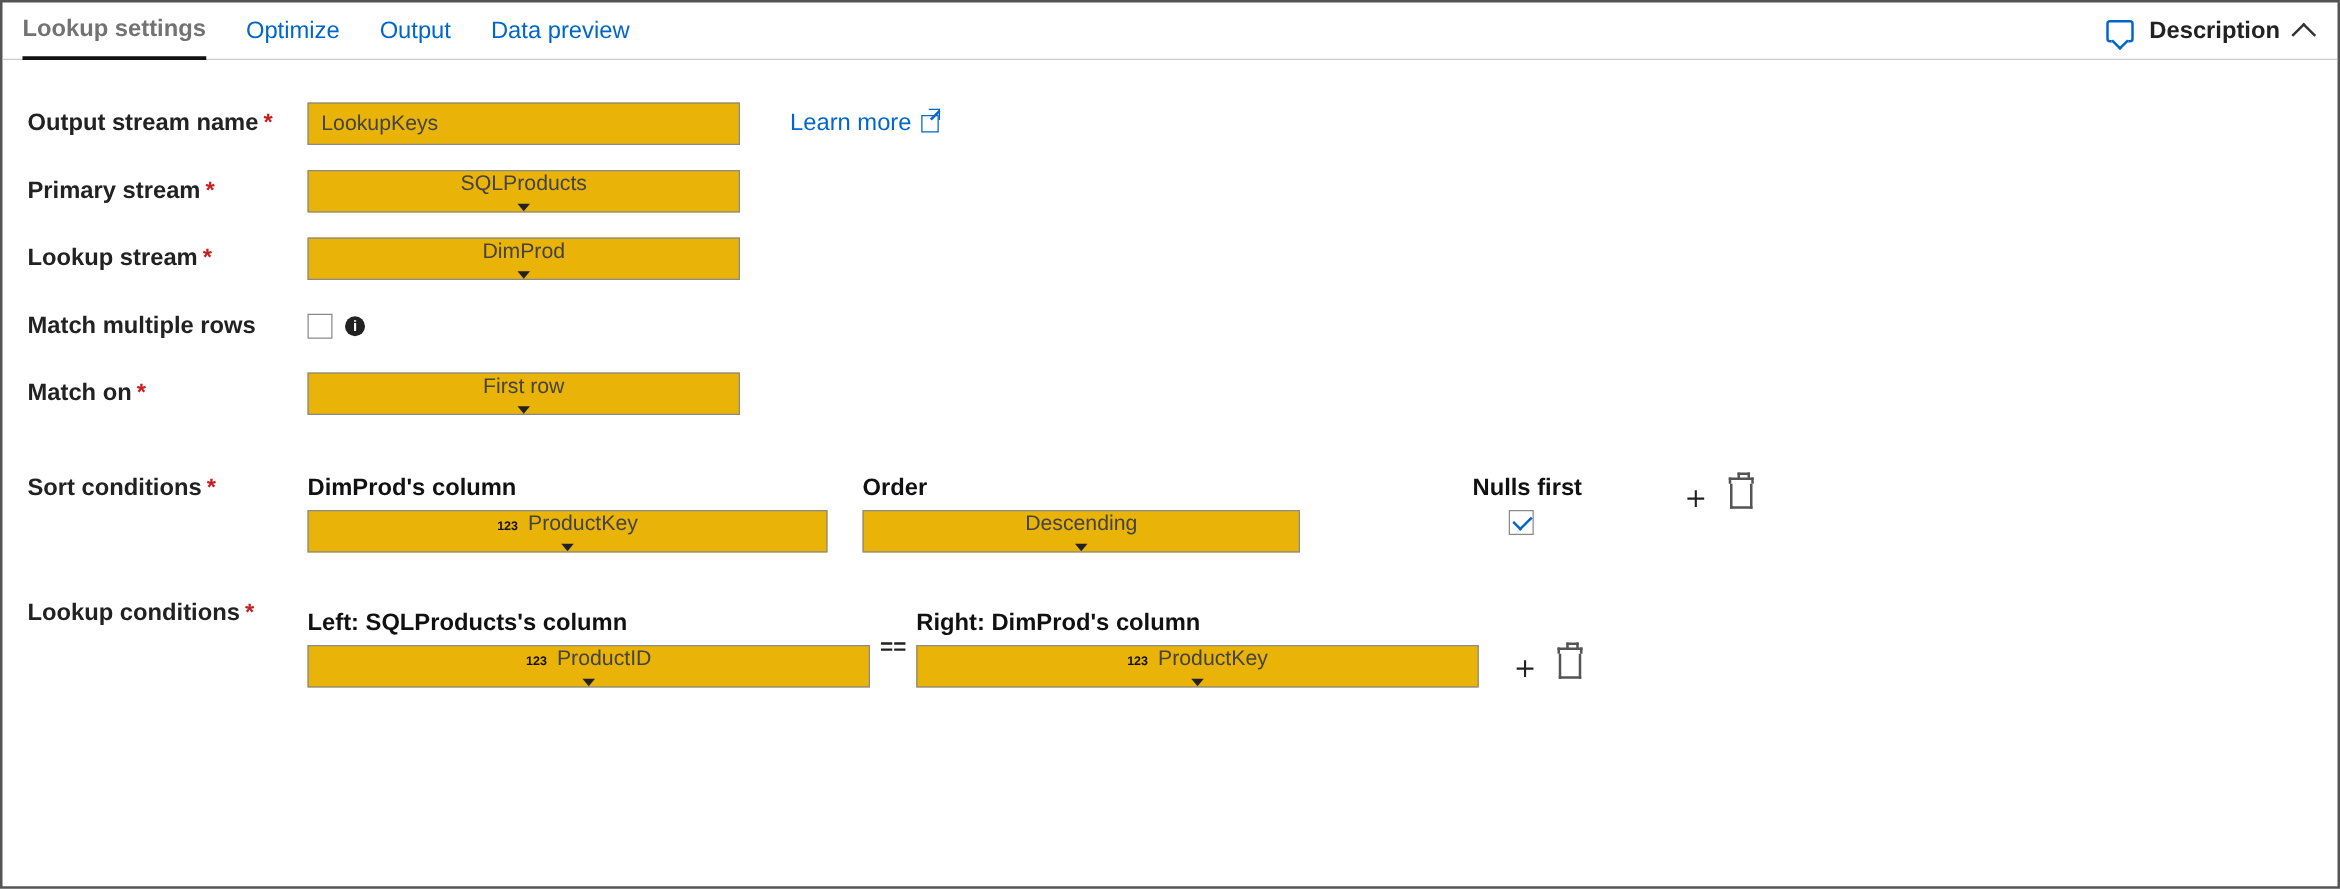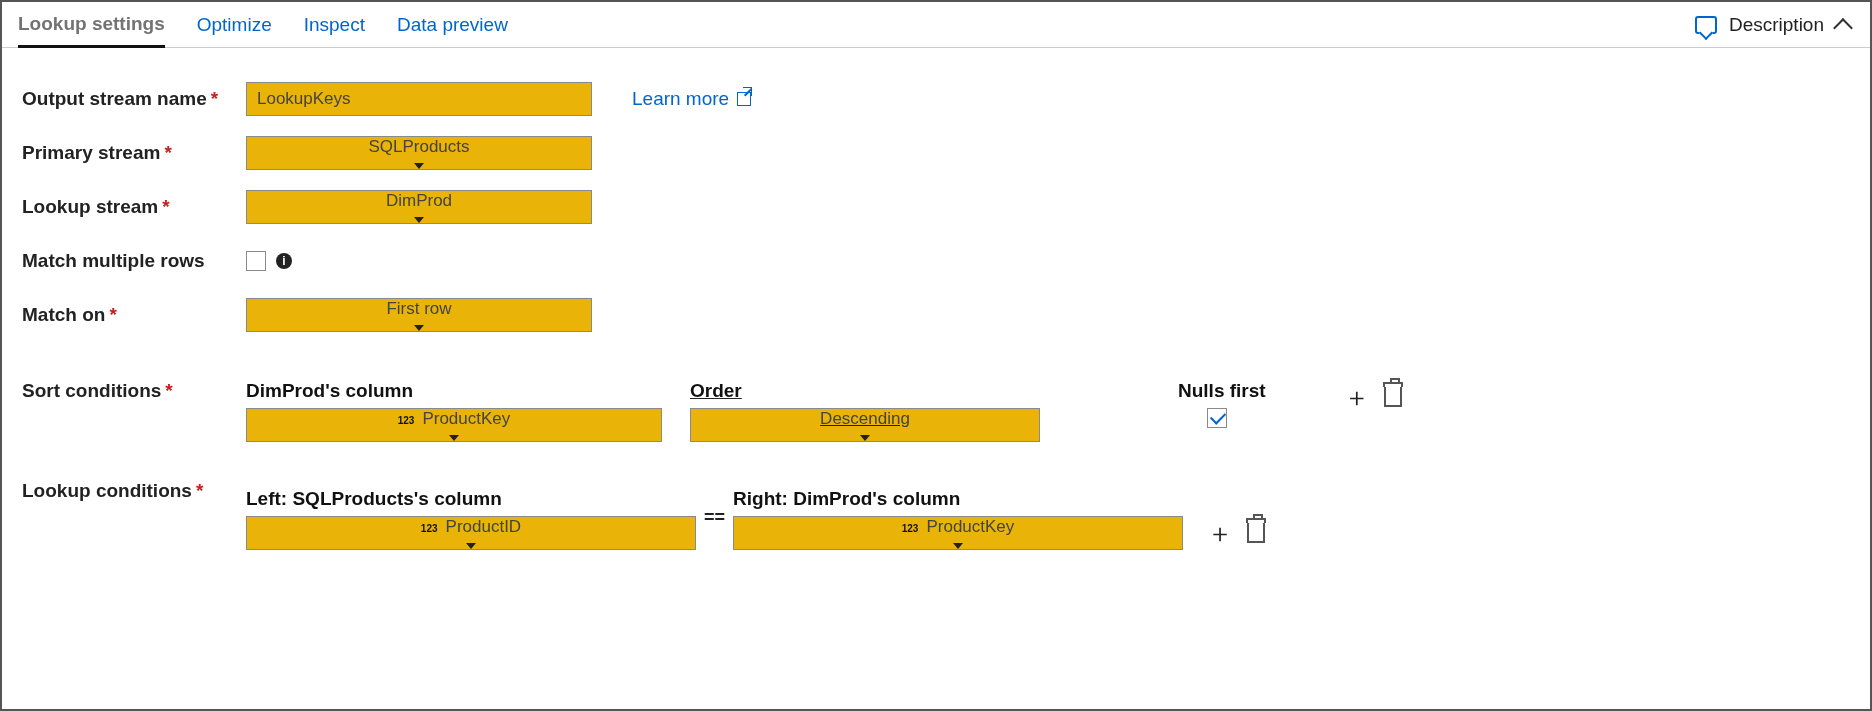--- a/index.html
+++ b/index.html
@@ -10,21 +10,21 @@
     --row-h:34px;
   }
   *{box-sizing:border-box;font-family:"Segoe UI",Arial,sans-serif;}
   body{margin:0;background:#fff;color:var(--text);}
   .frame{border:2px solid #555;width:1872px;height:711px;position:relative;overflow:hidden;}
 
   
   .tabs{display:flex;align-items:center;height:46px;border-bottom:1px solid #ccc;padding:0 16px;position:relative;}
   .tab{margin-right:32px;font-size:19px;color:var(--blue);cursor:pointer;padding:10px 0;}
   .tab.active{color:#737373;font-weight:600;border-bottom:3px solid #111;margin-bottom:-1px;}
-  .tabs-right{position:absolute;right:20px;top:0;height:46px;display:flex;align-items:center;gap:12px;}
+  .tabs-right{position:absolute;right:20px;top:0;height:46px;display:flex;align-items:center;gap:12px;font-weight:bold;}
   .desc-icon{width:22px;height:18px;border:2px solid var(--blue);border-radius:3px;position:relative;}
   .desc-icon::after{content:"";position:absolute;left:4px;bottom:-6px;width:8px;height:8px;border-left:2px solid var(--blue);border-bottom:2px solid var(--blue);transform:rotate(-45deg);background:#fff;}
   .desc-text{font-size:19px;color:#222;}
   .chev-up{width:14px;height:14px;border-left:2px solid #333;border-top:2px solid #333;transform:rotate(45deg);margin-top:6px;}
 
   
   .form{padding:24px 20px 0 20px;}
   .row{display:flex;align-items:center;min-height:54px;}
   .label{width:224px;font-size:19px;color:#222;font-weight:bold;}
   .req{color:#c62020;margin-left:4px;}
@@ -38,21 +38,21 @@
   .ext-icon::after{content:"";position:absolute;right:-1px;top:-5px;width:10px;height:1.5px;background:var(--blue);transform:rotate(-45deg);transform-origin:right top;}
 
   .chk{width:20px;height:20px;border:1px solid var(--border);background:#fff;margin-right:10px;cursor:pointer;}
   .info-icon{width:16px;height:16px;border-radius:50%;background:#222;color:#fff;font-size:12px;font-weight:700;display:flex;align-items:center;justify-content:center;}
 
   
   .block-label{font-size:19px;font-weight:600;color:#111;margin-bottom:6px;}
   .sort-row{display:flex;align-items:flex-start;gap:28px;}
   .col-wrap{display:flex;flex-direction:column;}
   .col-small{width:416px;}
-  .col-med{width:350px;text-decoration:underline;}
+  .col-med{width:350px;}
   .type-badge{font-weight:700;font-size:10px;color:#111;margin-right:8px;}
   .nulls-wrap{display:flex;flex-direction:column;align-items:center;margin-left:110px;}
   .chk.checked::after{content:"";display:block;width:12px;height:7px;border-left:2px solid var(--blue);border-bottom:2px solid var(--blue);transform:rotate(-45deg);margin:3px 0 0 3px;}
   .icon-btns{display:flex;align-items:center;gap:14px;margin-left:50px;height:var(--row-h);}
   .plus-icon{font-size:26px;line-height:1;color:#222;cursor:pointer;}
   .trash-icon{width:18px;height:20px;border:2px solid #555;border-top:none;position:relative;cursor:pointer;}
   .trash-icon::before{content:"";position:absolute;top:-5px;left:-3px;right:-3px;height:3px;border:2px solid #555;border-bottom:none;}
   .trash-icon::after{content:"";position:absolute;top:-9px;left:4px;width:6px;height:3px;border:2px solid #555;border-bottom:none;}
 
   
@@ -63,21 +63,21 @@
   .spacer{height:38px;}
 </style>
 </head>
 <body>
 
 <div class="frame">
 
   <div class="tabs">
     <div class="tab active">Lookup settings</div>
     <div class="tab">Optimize</div>
-    <div class="tab">Inspect</div>
+    <div class="tab">Output</div>
     <div class="tab">Data preview</div>
     <div class="tabs-right">
       <span class="desc-icon"></span>
       <span class="desc-text">Description</span>
       <span class="chev-up"></span>
     </div>
   </div>
 
   <div class="form">
 

